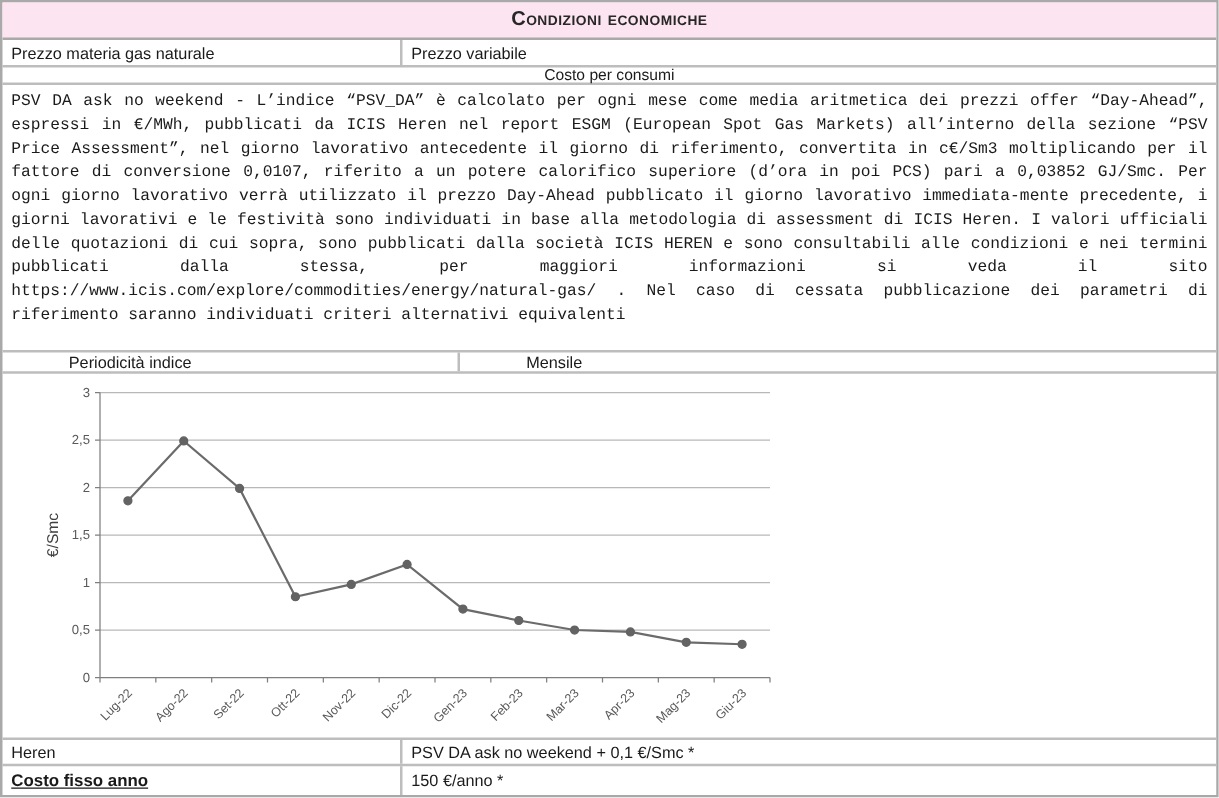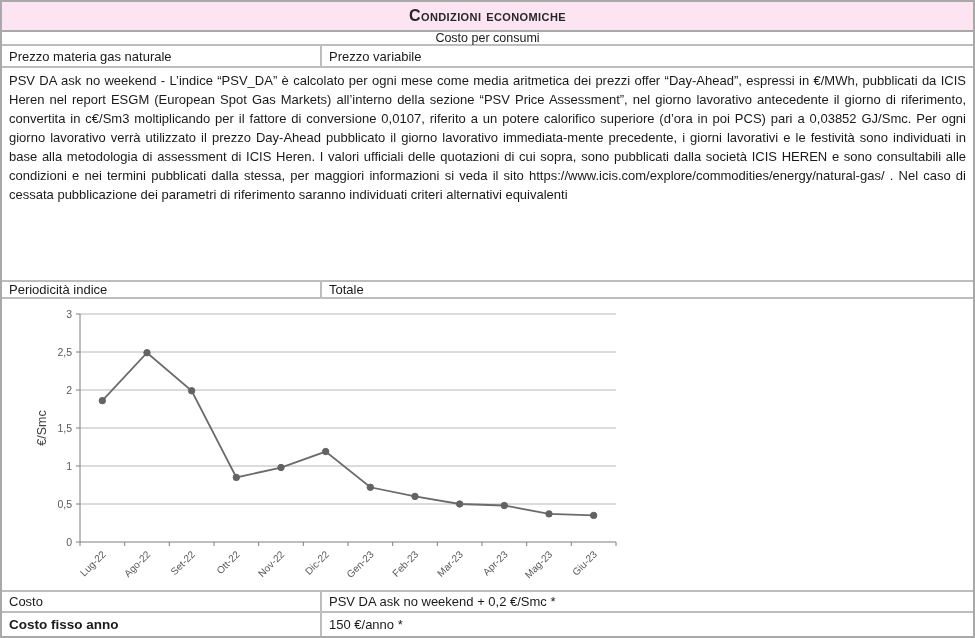--- a/index.html
+++ b/index.html
@@ -29,65 +29,65 @@
   }
   .hdr .title {
     font-variant:small-caps; font-weight:600; letter-spacing:.4px;
     font-size:16px; color:#272727;
   }
   .r-prezzo { height:22px; }
   .r-merged { height:14px; justify-content:center; align-items:center; font-size:12.5px; }
   .r-indice { height:214px; }
   .r-indice .cell-r { align-items:flex-start; padding-top:3px; }
   .r-indice .paragraph {
-    text-align:justify; line-height:19px; font-size:13px; width:100%;
+    text-align:justify; line-height:19px; font-size:13px; width:100%;font-family:Liberation Mono, monospace;
   }
   .r-period { height:17px; }
-  .r-period .cell-l, .r-period .cell-r { padding-top:0; padding-bottom:0; }
+  .r-period .cell-l, .r-period .cell-r { padding-top:0; padding-bottom:0;margin-left:46px; }
   .r-chart { height:293px; }
   .r-chart .cell-r { padding:1px 2px; align-items:flex-start; }
   .r-totale { height:21px; }
   .r-fisso { height:23px; }
-  .r-fisso .cell-l { font-weight:bold; font-size:13.5px; }
+  .r-fisso .cell-l { font-weight:bold; font-size:13.5px;text-decoration:underline; }
   .lbl, .val { display:inline-block; }
 </style>
 </head>
 <body>
 
 <div class="tbl">
 
   <div class="row hdr">
     <span class="title">Condizioni economiche</span>
   </div>
 
-  <div class="row r-merged">
-    <span class="lbl">Costo per consumi</span>
-  </div>
-
   <div class="row r-prezzo">
     <div class="cell-l">
       <span class="lbl">Prezzo materia gas naturale</span>
     </div>
     <div class="cell-r">
       <span class="val">Prezzo variabile</span>
     </div>
+  </div>
+
+  <div class="row r-merged">
+    <span class="lbl">Costo per consumi</span>
   </div>
 
   <div class="row r-indice">
     <div class="cell-r">
       <div class="paragraph">PSV DA ask no weekend - L’indice “PSV_DA” è calcolato per ogni mese come media aritmetica dei prezzi offer “Day-Ahead”, espressi in €/MWh, pubblicati da ICIS Heren nel report ESGM (European Spot Gas Markets) all’interno della sezione “PSV Price Assessment”, nel giorno lavorativo antecedente il giorno di riferimento, convertita in c€/Sm3 moltiplicando per il fattore di conversione 0,0107, riferito a un potere calorifico superiore (d’ora in poi PCS) pari a 0,03852 GJ/Smc. Per ogni giorno lavorativo verrà utilizzato il prezzo Day-Ahead pubblicato il giorno lavorativo immediata-mente precedente, i giorni lavorativi e le festività sono individuati in base alla metodologia di assessment di ICIS Heren. I valori ufficiali delle quotazioni di cui sopra, sono pubblicati dalla società ICIS HEREN e sono consultabili alle condizioni e nei termini pubblicati dalla stessa, per maggiori informazioni si veda il sito https://www.icis.com/explore/commodities/energy/natural-gas/ . Nel caso di cessata pubblicazione dei parametri di riferimento saranno individuati criteri alternativi equivalenti</div>
     </div>
   </div>
 
   <div class="row r-period">
     <div class="cell-l">
       <span class="lbl">Periodicità indice</span>
     </div>
     <div class="cell-r">
-      <span class="val">Totale</span>
+      <span class="val">Mensile</span>
     </div>
   </div>
 
   <div class="row r-chart">
     <div class="cell-r">
       <svg id="chart" width="650" height="290">
           <g>
             <line x1="76" x2="612" y1="204" y2="204" stroke="#b8b8b8" stroke-width="1"></line>
             <line x1="76" x2="612" y1="166.00000000000003" y2="166.00000000000003" stroke="#b8b8b8" stroke-width="1"></line>
             <line x1="76" x2="612" y1="128" y2="128" stroke="#b8b8b8" stroke-width="1"></line>
@@ -157,24 +157,24 @@
             <circle cx="500.3333333333333" cy="205.51999999999998" r="3.2" fill="#636363" stroke="#636363"></circle>
             <circle cx="545" cy="213.88" r="3.2" fill="#636363" stroke="#636363"></circle>
             <circle cx="589.6666666666666" cy="215.4" r="3.2" fill="#636363" stroke="#636363"></circle>
           </g>
         </svg>
     </div>
   </div>
 
   <div class="row r-totale">
     <div class="cell-l">
-      <span class="lbl">Costo</span>
+      <span class="lbl">Heren</span>
     </div>
     <div class="cell-r">
-      <span class="val">PSV DA ask no weekend + 0,2 €/Smc *</span>
+      <span class="val">PSV DA ask no weekend + 0,1 €/Smc *</span>
     </div>
   </div>
 
   <div class="row r-fisso">
     <div class="cell-l">
       <span class="lbl">Costo fisso anno</span>
     </div>
     <div class="cell-r">
       <span class="val">150 €/anno *</span>
     </div>

